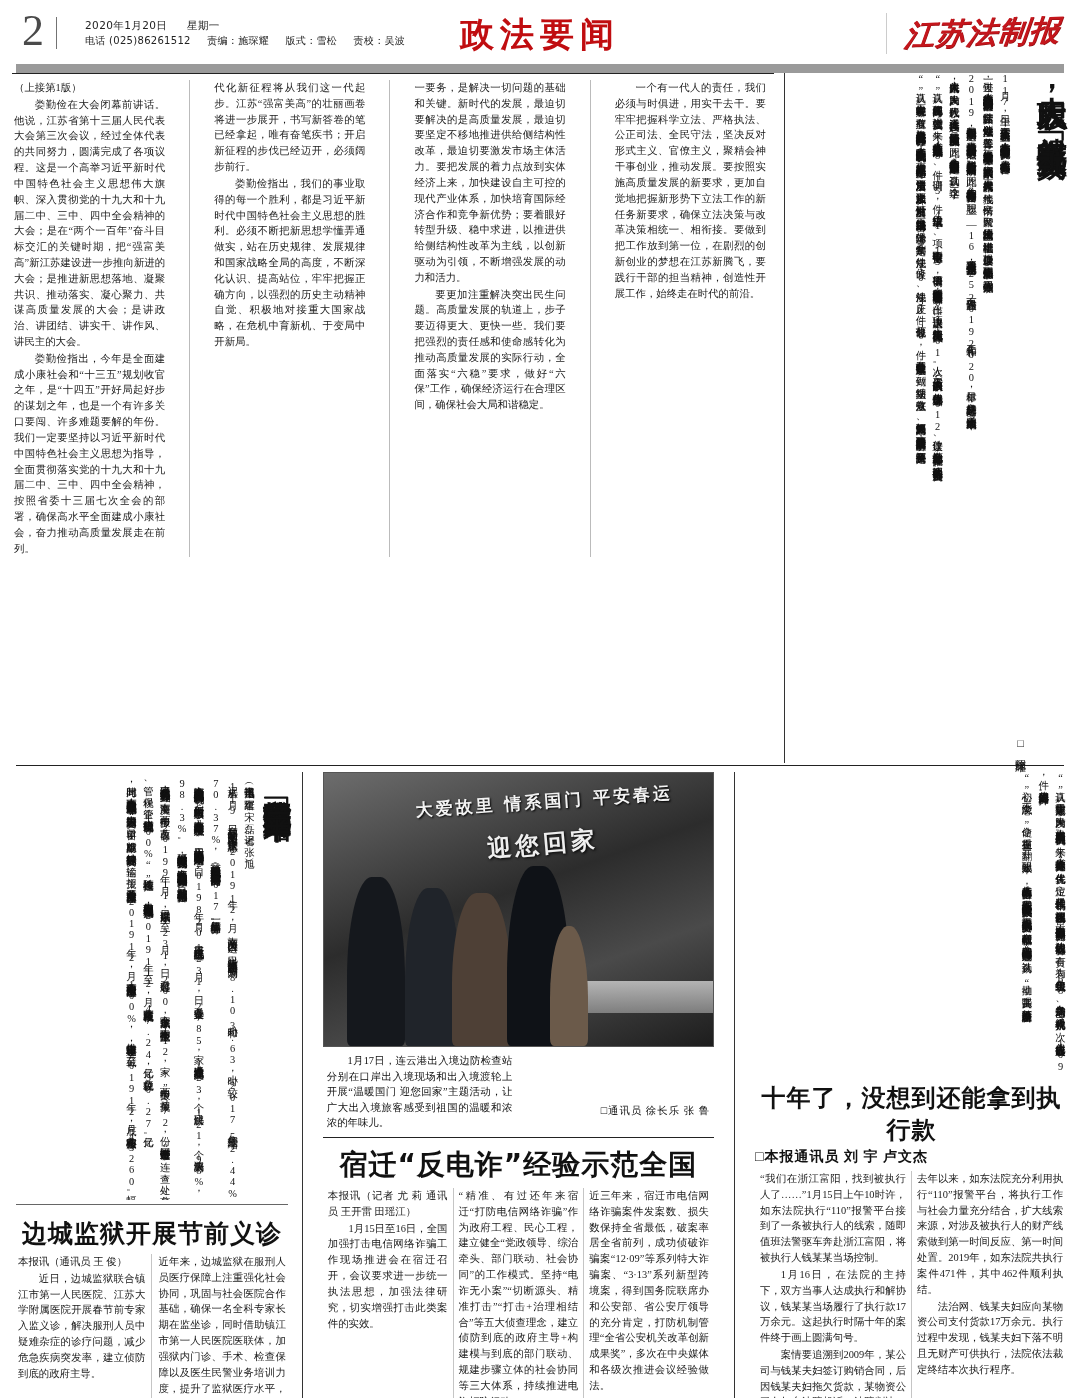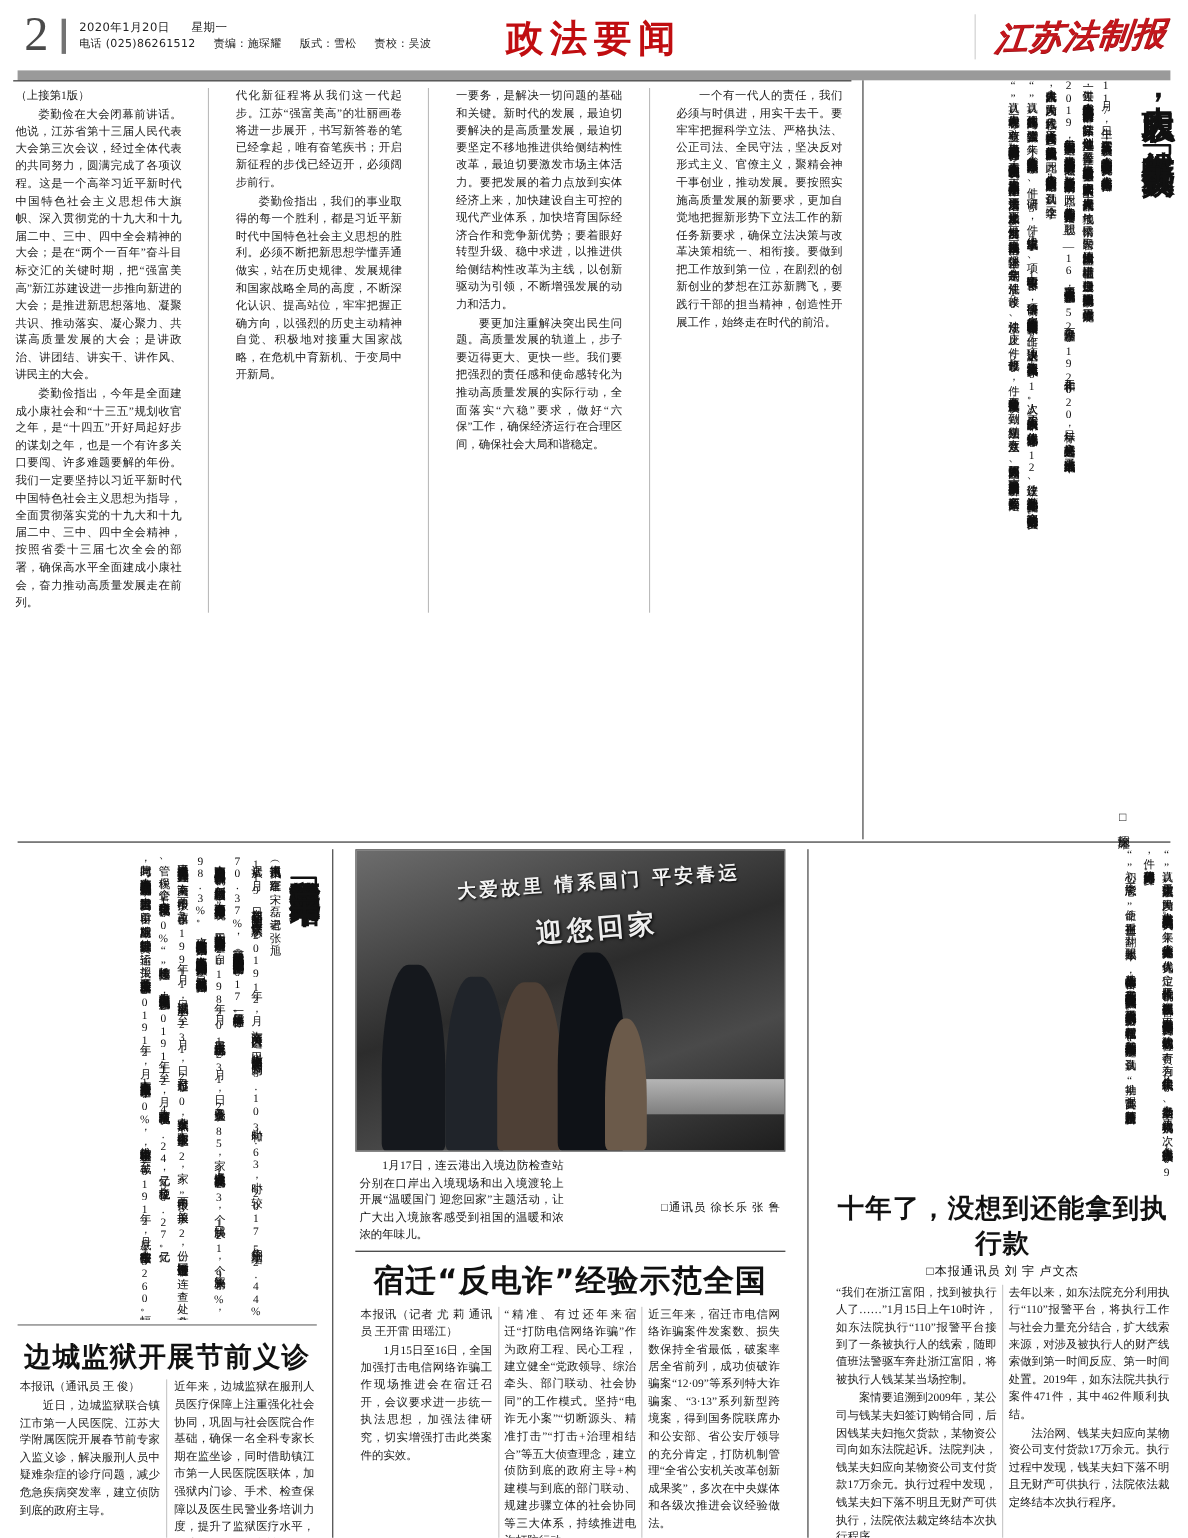--- a/index.html
+++ b/index.html
@@ -14,21 +14,21 @@
   }
   .page { width:1080px; height:1398px; position:relative; padding:0 12px; }
 
   
   .masthead { height:60px; display:flex; align-items:center; padding:6px 4px 0 4px; position:relative; }
   .page-num {
     font-size:44px; font-weight:400; line-height:1;
     color:#4a4a4a; font-family:"Liberation Serif",serif;
     padding:0 12px 4px 6px;
   }
-  .mast-meta { border-left:4px solid #737373; padding-left:12px; line-height:1.55; }
+  .mast-meta { border-left:1px solid #737373; padding-left:28px; line-height:1.55; }
   .mast-line1 { font-size:10.5px; color:#222; letter-spacing:.4px; font-family:"DejaVu Sans",sans-serif;}
   .mast-line1 .wk { margin-left:16px; }
   .mast-line2 { font-size:10px; color:#222; letter-spacing:.3px; font-family:"DejaVu Sans",sans-serif;}
   .mast-line2 span { margin-right:13px; }
   .section-title {
     position:absolute; left:0; right:0; text-align:center; top:12px;
     font-size:34px; font-weight:bold; color:#c00d10;
     letter-spacing:6px;
     font-family:"DejaVu Sans",sans-serif;
   }
@@ -51,21 +51,21 @@
     font-family:"DejaVu Sans",sans-serif;
     font-weight:bold; font-size:40px; letter-spacing:1px;
     text-align:center; color:#000; line-height:1.1;
     padding:12px 0 10px 0;
   }
   .headline-sub {
     font-family:"DejaVu Sans",sans-serif;
     font-weight:bold; font-size:28px; text-align:center;
     letter-spacing:1px; padding:8px 0 4px 0;
   }
-  .byline { text-align:center; font-size:11px; letter-spacing:1px; padding-bottom:5px; }
+  .byline { text-align:left; font-size:14px; letter-spacing:1px; padding-bottom:5px;font-weight:bold; }
 
   .body-col { font-size:10.4px; line-height:1.52; text-align:justify; color:#1a1a1a; }
   .body-col p { margin:0 0 1px 0; text-indent:2em; }
   .body-col p.noind { text-indent:0; }
 
   
   .top-block { display:flex; gap:0; }
   .top-left { width:770px; }
   .vsep { width:1px; background:#333; margin:0 10px; }
   .top-right { width:276px; display:flex; }
@@ -124,21 +124,21 @@
   }
   .photo .fig {
     position:absolute; bottom:0; border-radius:42% 42% 6% 6%/60% 60% 4% 4%;
   }
   .photo .desk {
     position:absolute; right:0; bottom:12%; width:42%; height:12%;
     background:linear-gradient(#c9c9c9,#8b8b8b); opacity:.85;
   }
   .caption { font-size:10.4px; line-height:1.5; text-align:justify; padding:6px 4px 4px 4px; }
 
-  .cap-2col { display:flex; gap:12px; }
+  .cap-2col { display:flex; gap:12px;align-items:center; }
   .cap-2col > div { flex:1; }
 
   
   .redtag {
     display:inline-block; background:#d2232a; color:#fff;
     font-family:"DejaVu Sans",sans-serif; font-weight:bold; font-size:13px;
     padding:3px 12px 3px 6px; letter-spacing:1px;
   }
 </style>
 </head>
@@ -295,20 +295,21 @@
         <div class="vbody">“初心”不能淡忘，“使命”重在担当。翻开“履职账本”，从省人大常委会的工作报告中，我们看到了人大常委会各级各位人士履职的扎实成效，也看到了人大代表们履职尽责的身影。在新时代新征程中，我们期待着人大工作继续保持这股“认真劲”，推动“强富美高”新江苏建设再上新台阶。</div>
       </div>
 
 
       <div class="headline-sub" style="font-size:24px;padding:10px 0 2px 0;">十年了，没想到还能拿到执行款</div>
       <div class="byline">□本报通讯员 刘 宇 卢文杰</div>
 
       <div style="display:flex;">
         <div class="body-col" style="flex:1;padding:0 5px;">
           <p class="noind">“我们在浙江富阳，找到被执行人了……”1月15日上午10时许，如东法院执行“110”报警平台接到了一条被执行人的线索，随即值班法警驱车奔赴浙江富阳，将被执行人钱某某当场控制。</p>
+          <p>1月16日，在法院的主持下，双方当事人达成执行和解协议，钱某某当场履行了执行款17万余元。这起执行时隔十年的案件终于画上圆满句号。</p>
           <p>案情要追溯到2009年，某公司与钱某夫妇签订购销合同，后因钱某夫妇拖欠货款，某物资公司向如东法院起诉。法院判决，钱某夫妇应向某物资公司支付货款17万余元。执行过程中发现，钱某夫妇下落不明且无财产可供执行，法院依法裁定终结本次执行程序。</p>
         </div>
         <div class="divx" style="width:1px;background:#c5c5c5;"></div>
         <div class="body-col" style="flex:1;padding:0 5px;">
           <p class="noind">去年以来，如东法院充分利用执行“110”报警平台，将执行工作与社会力量充分结合，扩大线索来源，对涉及被执行人的财产线索做到第一时间反应、第一时间处置。2019年，如东法院共执行案件471件，其中462件顺利执结。</p>
           <p>法治网、钱某夫妇应向某物资公司支付货款17万余元。执行过程中发现，钱某夫妇下落不明且无财产可供执行，法院依法裁定终结本次执行程序。</p>
 
         </div>
       </div>
     </div>

